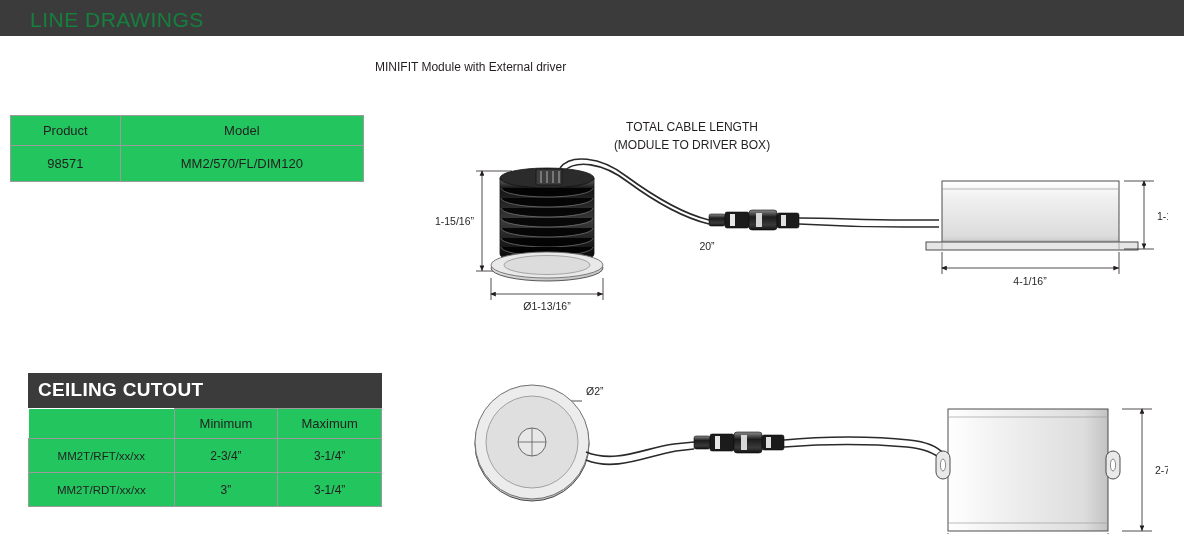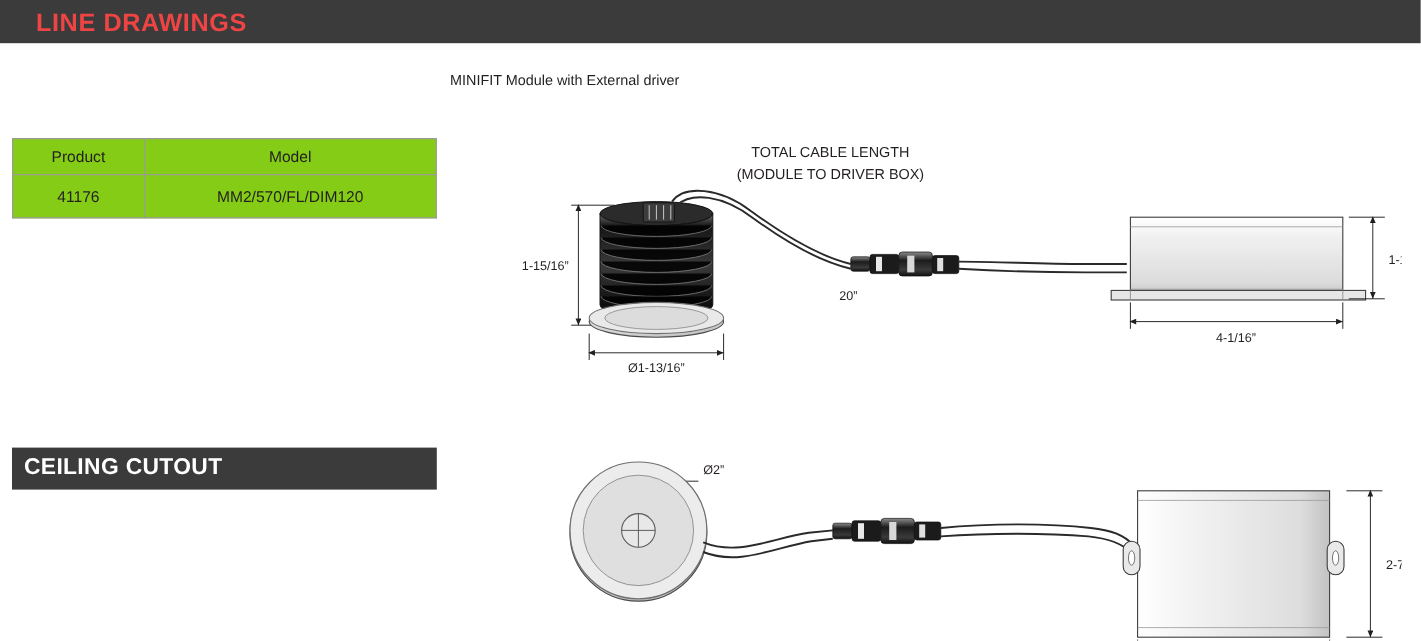--- a/index.html
+++ b/index.html
@@ -13,61 +13,61 @@
     overflow:hidden;
   }
 
   
   .banner {
     position:absolute; left:0; top:0; width:1184px; height:36px;
     background:#3b3b3b;
   }
   .banner-label {
     position:absolute; left:30px; top:8px;
-    font-size:21px; font-weight:bold; letter-spacing:.5px;
-    color:#ef4444;
+    font-size:21px; font-weight:normal; letter-spacing:.5px;
+    color:#15803d;
   }
   .page-title-inner {
     position:absolute; left:375px; top:60px;
     font-size:12px;
   }
 
   
   .tbl-wrap { position:absolute; }
   .tbl-title {
     background:#3b3b3b; color:#fff;
     font-size:19px; font-weight:bold;
     padding:6px 10px 7px 10px;
     letter-spacing:.3px;
   }
   table {
     border-collapse:collapse;
     font-size:12.5px;
-    background:#84cc16;
+    background:#22c55e;
     padding-left:48px;
   }
   table td, table th {
     border:1px solid #9b9b9b;
     font-weight:normal;
     padding:0;
     text-align:center;
     vertical-align:middle;
     color:#231f20;
   }
 
   
   #ordering-guide { left:10px; top:115px; width:354px; }
   #ordering-guide table { width:354px; }
   #ordering-guide td.h { height:30px; font-size:13px; }
   #ordering-guide td { height:36px; font-size:13px; }
   #ordering-guide col.c1 { width:110px; }
   #ordering-guide col.c2 { width:244px; }
 
   
-  #ceiling-cutout { left:10px; top:373px; width:354px; }
+  #ceiling-cutout { left:28px; top:373px; width:354px; }
   #ceiling-cutout table { width:354px; }
   #ceiling-cutout col.c1 { width:146px; }
   #ceiling-cutout col.c2 { width:104px; }
   #ceiling-cutout col.c3 { width:104px; }
   #ceiling-cutout td { height:34px; font-size:12px; }
   #ceiling-cutout td.blank { border-left:1px solid #fff; border-top:1px solid #fff; }
   #ceiling-cutout td.hh { height:30px; font-size:13px; }
   #ceiling-cutout td.rowlab { font-size:11.5px; }
 
   
@@ -90,29 +90,53 @@
     <colgroup>
         <col class="c1">
         <col class="c2">
       </colgroup>
     <tbody>
       <tr>
         <td class="h">Product</td>
         <td class="h">Model</td>
       </tr>
       <tr>
-        <td>41176</td>
+        <td>98571</td>
         <td>MM2/570/FL/DIM120</td>
       </tr>
     </tbody>
   </table>
 </div>
 
 <div class="tbl-wrap" id="ceiling-cutout">
   <div class="tbl-title">CEILING CUTOUT</div>
+  <table>
+    <colgroup>
+        <col class="c1">
+        <col class="c2">
+        <col class="c3">
+      </colgroup>
+    <tbody>
+      <tr>
+        <td class="hh blank"></td>
+        <td class="hh">Minimum</td>
+        <td class="hh">Maximum</td>
+      </tr>
+      <tr>
+        <td class="rowlab">MM2T/RFT/xx/xx</td>
+        <td>2-3/4”</td>
+        <td>3-1/4”</td>
+      </tr>
+      <tr>
+        <td class="rowlab">MM2T/RDT/xx/xx</td>
+        <td>3”</td>
+        <td>3-1/4”</td>
+      </tr>
+    </tbody>
+  </table>
 </div>
 
 <div class="draw">
 <svg width="804" height="498" viewBox="0 0 804 498" xmlns="http://www.w3.org/2000/svg">
   <defs>
     <marker id="ar" markerWidth="8" markerHeight="8" refX="7" refY="3" orient="auto">
       <path d="M0,0 L7,3 L0,6 z" fill="#231f20"></path>
     </marker>
     <marker id="arS" markerWidth="8" markerHeight="8" refX="1" refY="3" orient="auto">
       <path d="M7,0 L0,3 L7,6 z" fill="#231f20"></path>

